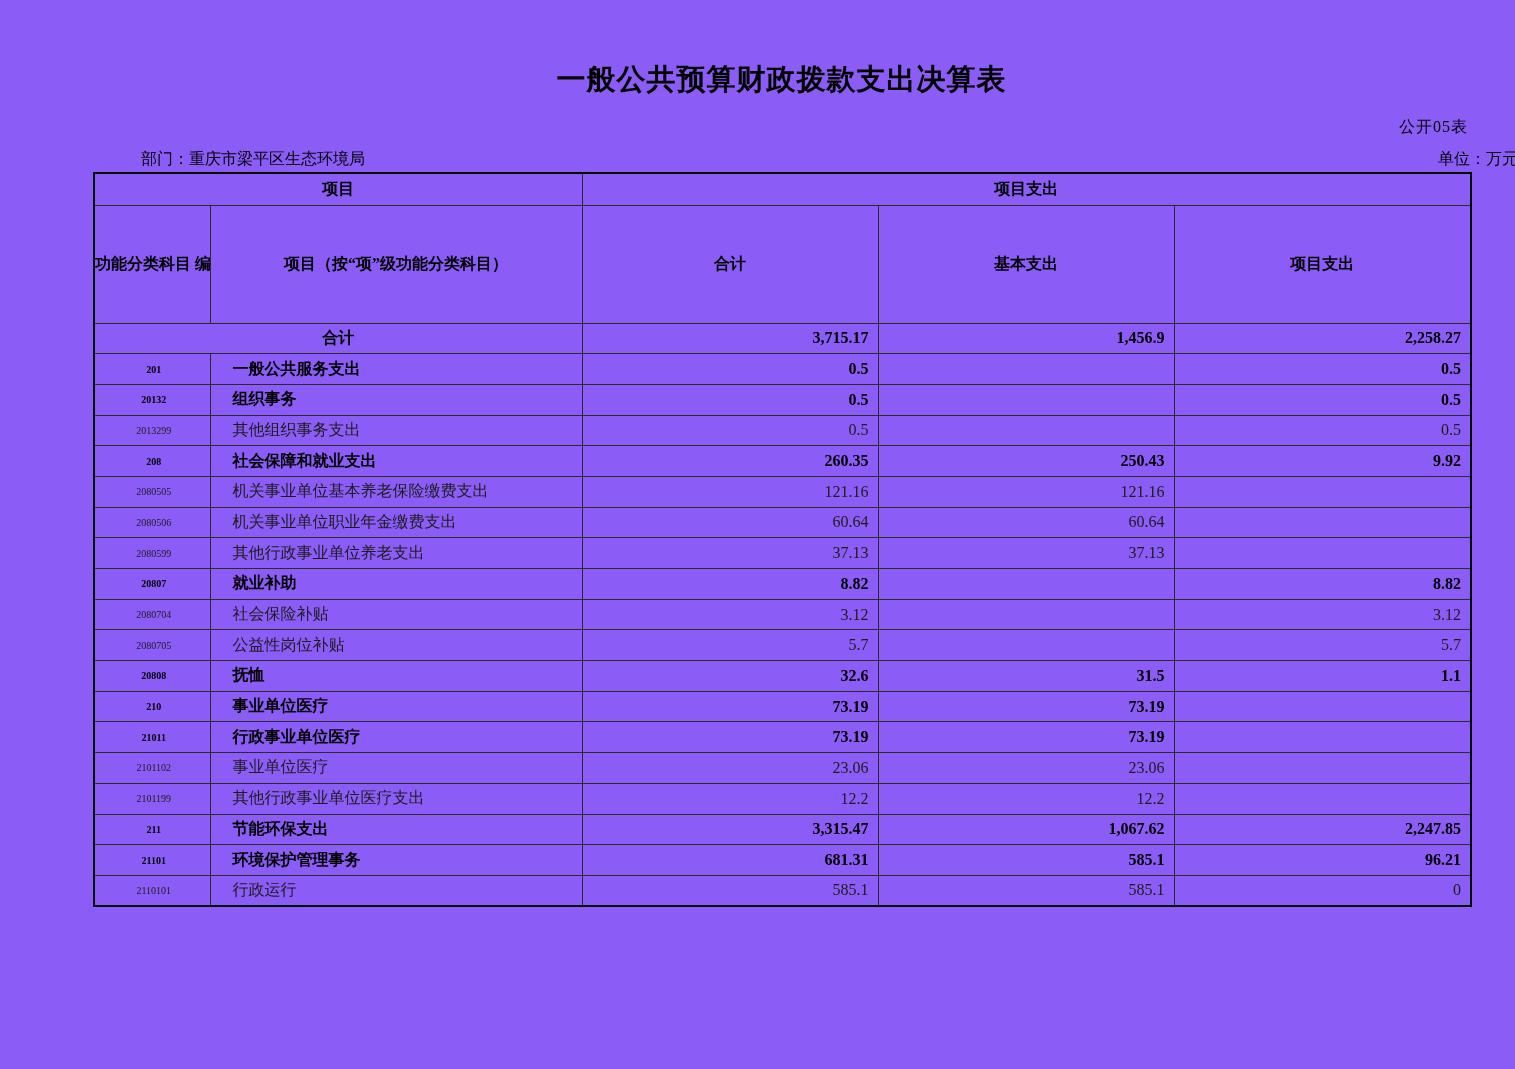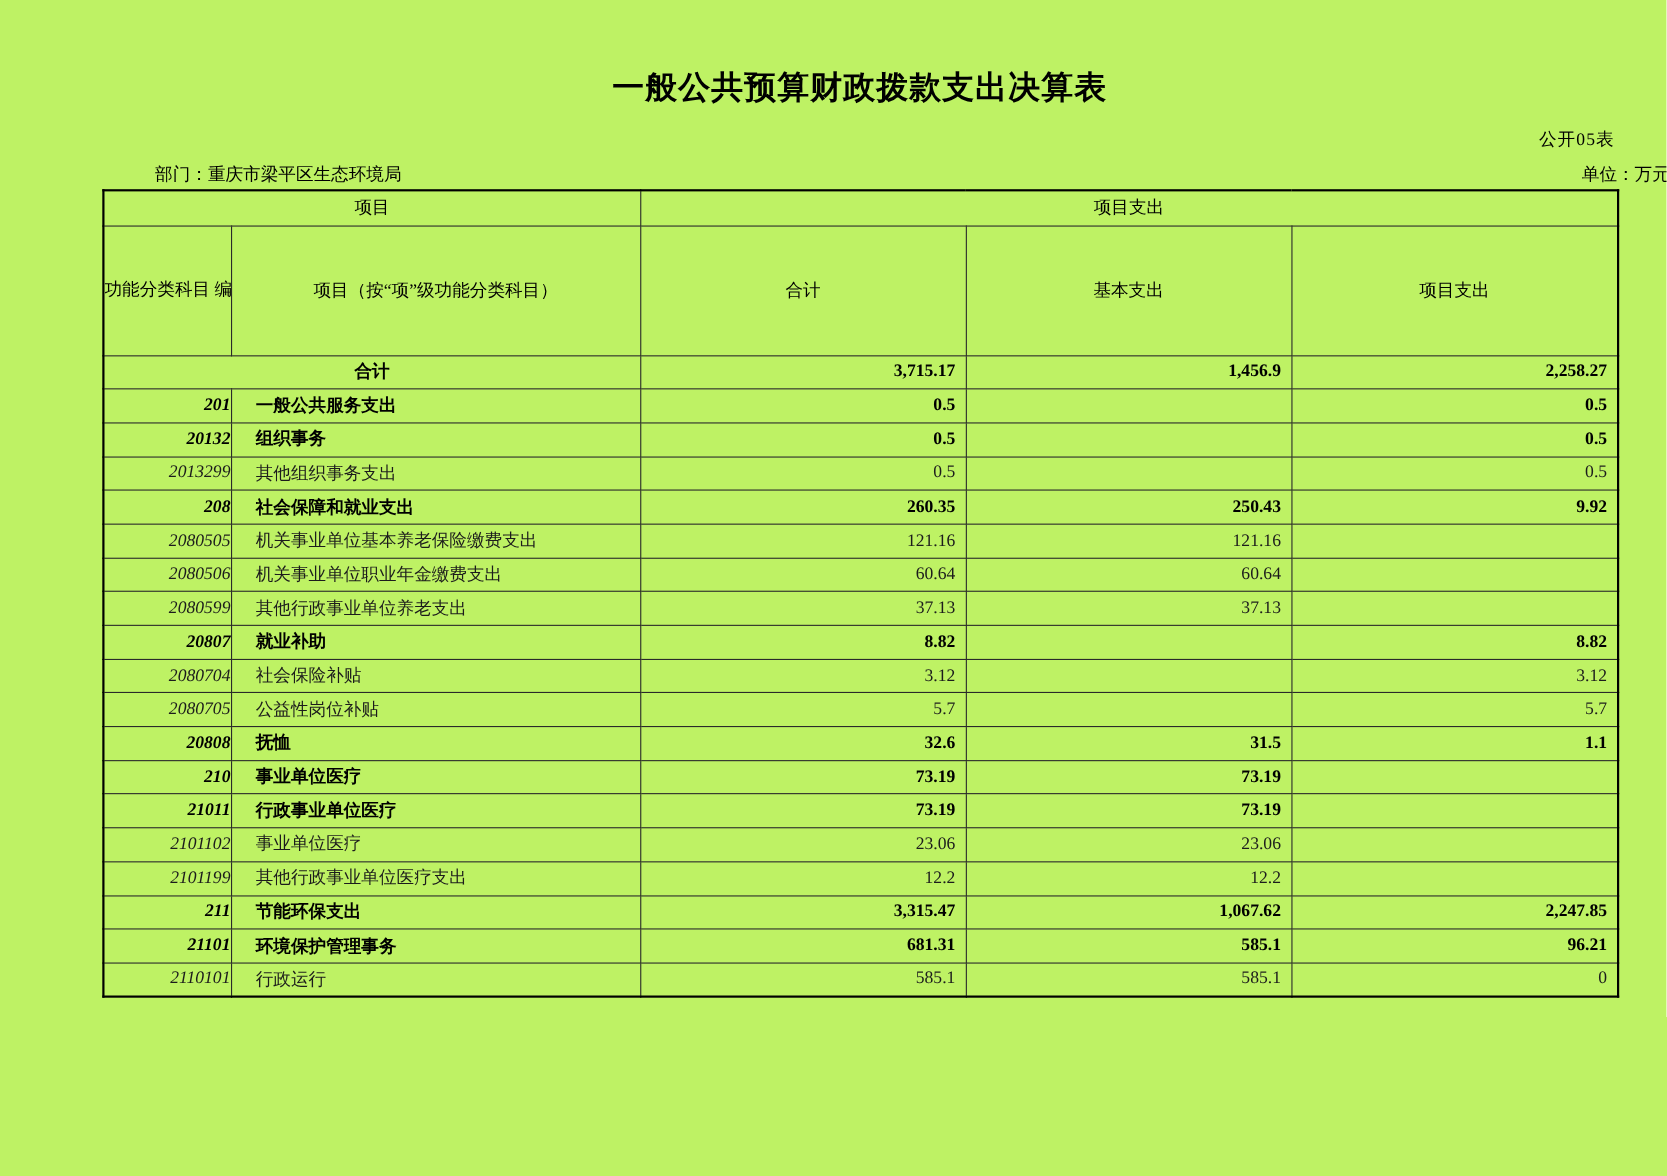--- a/index.html
+++ b/index.html
@@ -4,21 +4,21 @@
 <style>
   * { margin: 0; padding: 0; box-sizing: border-box; }
   html, body { background: #ffffff; }
   body {
     width: 1515px; height: 1069px;
     font-family: "Liberation Serif", "DejaVu Serif", serif;
     color: #000;
     position: relative;
     overflow: hidden;
   }
-  .page { position: absolute; inset: 0; background: #bef264; }
+  .page { position: absolute; inset: 0; background: #8b5cf6; }
   .content { position: absolute; left: 93px; top: 0; width: 1377px; height: 1069px; }
 
   .doc-title {
     position: absolute; top: 60px; left: 0; width: 100%;
     text-align: center;
     font-size: 29px; font-weight: bold;
     letter-spacing: 1px;
     color: #000;
   }
   .table-code {
@@ -41,28 +41,28 @@
   }
   table.fin th, table.fin td {
     border: 1px solid #2a2a2a;
     vertical-align: middle;
     overflow: hidden;
     white-space: nowrap;
   }
   table.fin { border: 2px solid #000; }
   table.fin thead th {
     text-align: center;
-    font-weight: normal;
+    font-weight: bold;
     font-size: 16px;
   }
   .hrow1 { height: 32px; }
   .hrow2 { height: 118px; }
   .code-header { white-space: pre-line; line-height: 1.6; }
   tbody tr { height: 30.7px; }
-  td.cell-code { text-align: right; padding-left: 3px; font-size: 16px; font-style: italic; }
+  td.cell-code { text-align: center; padding-left: 3px; font-size: 10px; }
   td.cell-name { text-align: left; padding-left: 22px; }
   td.cell-num  { text-align: right; padding-right: 9px; }
   td.cell-merged { text-align: center; }
   tr.bold td { font-weight: bold; color: #000; }
   tbody td { color: #1c1c1c; }
 
   .page-footer {
     position: absolute; top: 1070px; left: 0; width: 100%;
     text-align: right;
     font-size: 16px; color: #2a2a2a;

